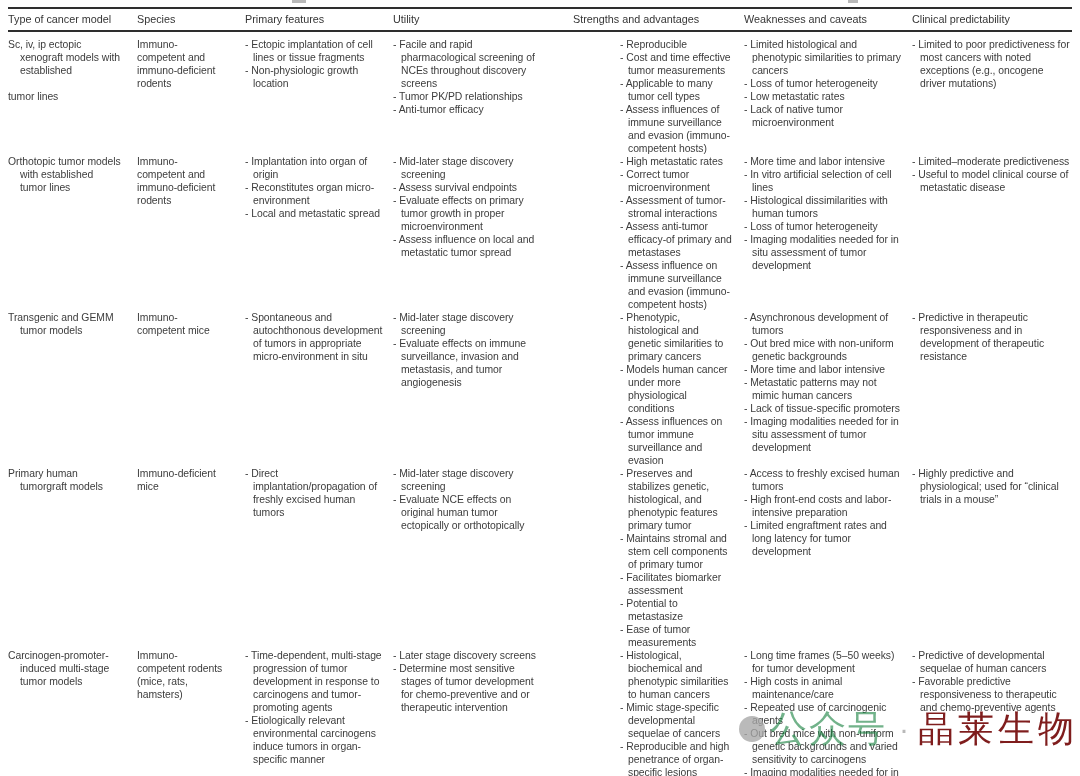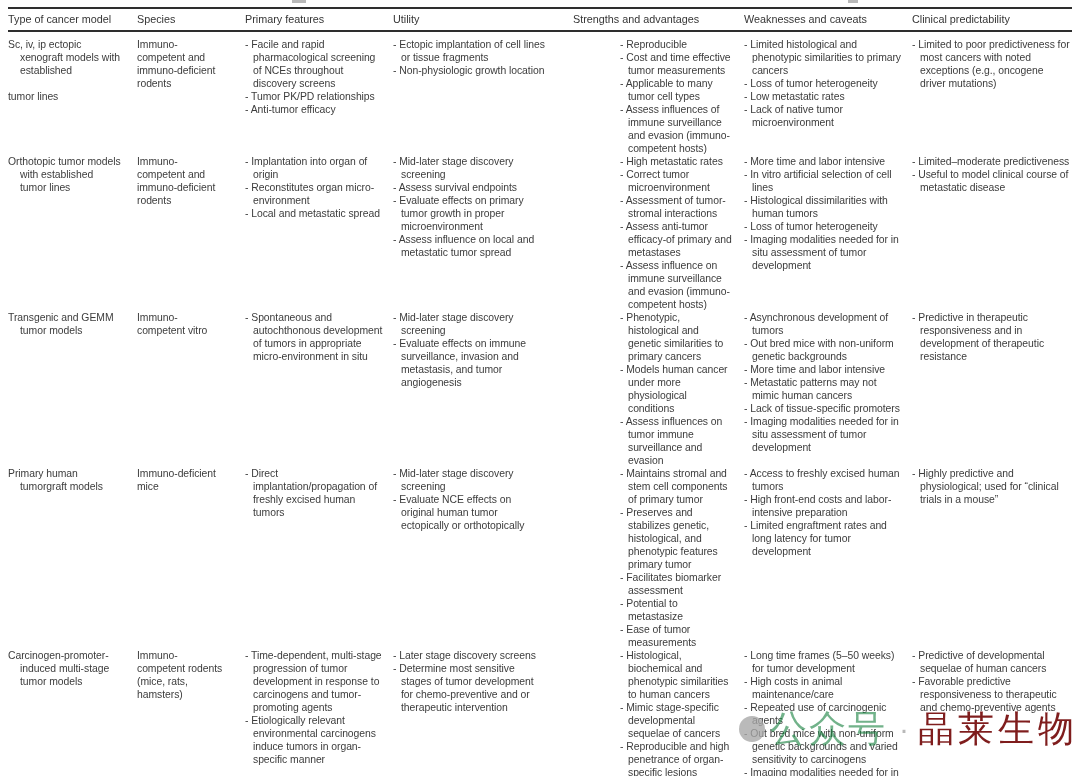--- a/index.html
+++ b/index.html
@@ -79,28 +79,28 @@
     </div>
   <div id="tbody">
       <div class="trow">
         <div class="cell c-model">
           <div class="p">Sc, iv, ip ectopic xenograft models with established</div>
           <div class="p">tumor lines</div>
         </div>
         <div class="cell c-species">
           <div class="plain">Immuno-competent and immuno-deficient rodents</div>
         </div>
+        <div class="cell c-features">
+          <div class="bullet">Ectopic implantation of cell lines or tissue fragments</div>
+          <div class="bullet">Non-physiologic growth location</div>
+        </div>
         <div class="cell c-utility">
           <div class="bullet">Facile and rapid pharmacological screening of NCEs throughout discovery screens</div>
           <div class="bullet">Tumor PK/PD relationships</div>
           <div class="bullet">Anti-tumor efficacy</div>
-        </div>
-        <div class="cell c-features">
-          <div class="bullet">Ectopic implantation of cell lines or tissue fragments</div>
-          <div class="bullet">Non-physiologic growth location</div>
         </div>
         <div class="cell c-strengths">
           <div class="bullet">Reproducible</div>
           <div class="bullet">Cost and time effective tumor measurements</div>
           <div class="bullet">Applicable to many tumor cell types</div>
           <div class="bullet">Assess influences of immune surveillance and evasion (immuno-competent hosts)</div>
         </div>
         <div class="cell c-weaknesses">
           <div class="bullet">Limited histological and phenotypic similarities to primary cancers</div>
           <div class="bullet">Loss of tumor heterogeneity</div>
@@ -146,21 +146,21 @@
         <div class="cell c-clinical">
           <div class="bullet">Limited–moderate predictiveness</div>
           <div class="bullet">Useful to model clinical course of metastatic disease</div>
         </div>
       </div>
       <div class="trow">
         <div class="cell c-model">
           <div class="p">Transgenic and GEMM tumor models</div>
         </div>
         <div class="cell c-species">
-          <div class="plain">Immuno-competent vitro</div>
+          <div class="plain">Immuno-competent mice</div>
         </div>
         <div class="cell c-features">
           <div class="bullet">Spontaneous and autochthonous development of tumors in appropriate micro-environment in situ</div>
         </div>
         <div class="cell c-utility">
           <div class="bullet">Mid-later stage discovery screening</div>
           <div class="bullet">Evaluate effects on immune surveillance, invasion and metastasis, and tumor angiogenesis</div>
         </div>
         <div class="cell c-strengths">
           <div class="bullet">Phenotypic, histological and genetic similarities to primary cancers</div>
@@ -187,22 +187,22 @@
           <div class="plain">Immuno-deficient mice</div>
         </div>
         <div class="cell c-features">
           <div class="bullet">Direct implantation/propagation of freshly excised human tumors</div>
         </div>
         <div class="cell c-utility">
           <div class="bullet">Mid-later stage discovery screening</div>
           <div class="bullet">Evaluate NCE effects on original human tumor ectopically or orthotopically</div>
         </div>
         <div class="cell c-strengths">
+          <div class="bullet">Preserves and stabilizes genetic, histological, and phenotypic features primary tumor</div>
           <div class="bullet">Maintains stromal and stem cell components of primary tumor</div>
-          <div class="bullet">Preserves and stabilizes genetic, histological, and phenotypic features primary tumor</div>
           <div class="bullet">Facilitates biomarker assessment</div>
           <div class="bullet">Potential to metastasize</div>
           <div class="bullet">Ease of tumor measurements</div>
         </div>
         <div class="cell c-weaknesses">
           <div class="bullet">Access to freshly excised human tumors</div>
           <div class="bullet">High front-end costs and labor-intensive preparation</div>
           <div class="bullet">Limited engraftment rates and long latency for tumor development</div>
         </div>
         <div class="cell c-clinical">

